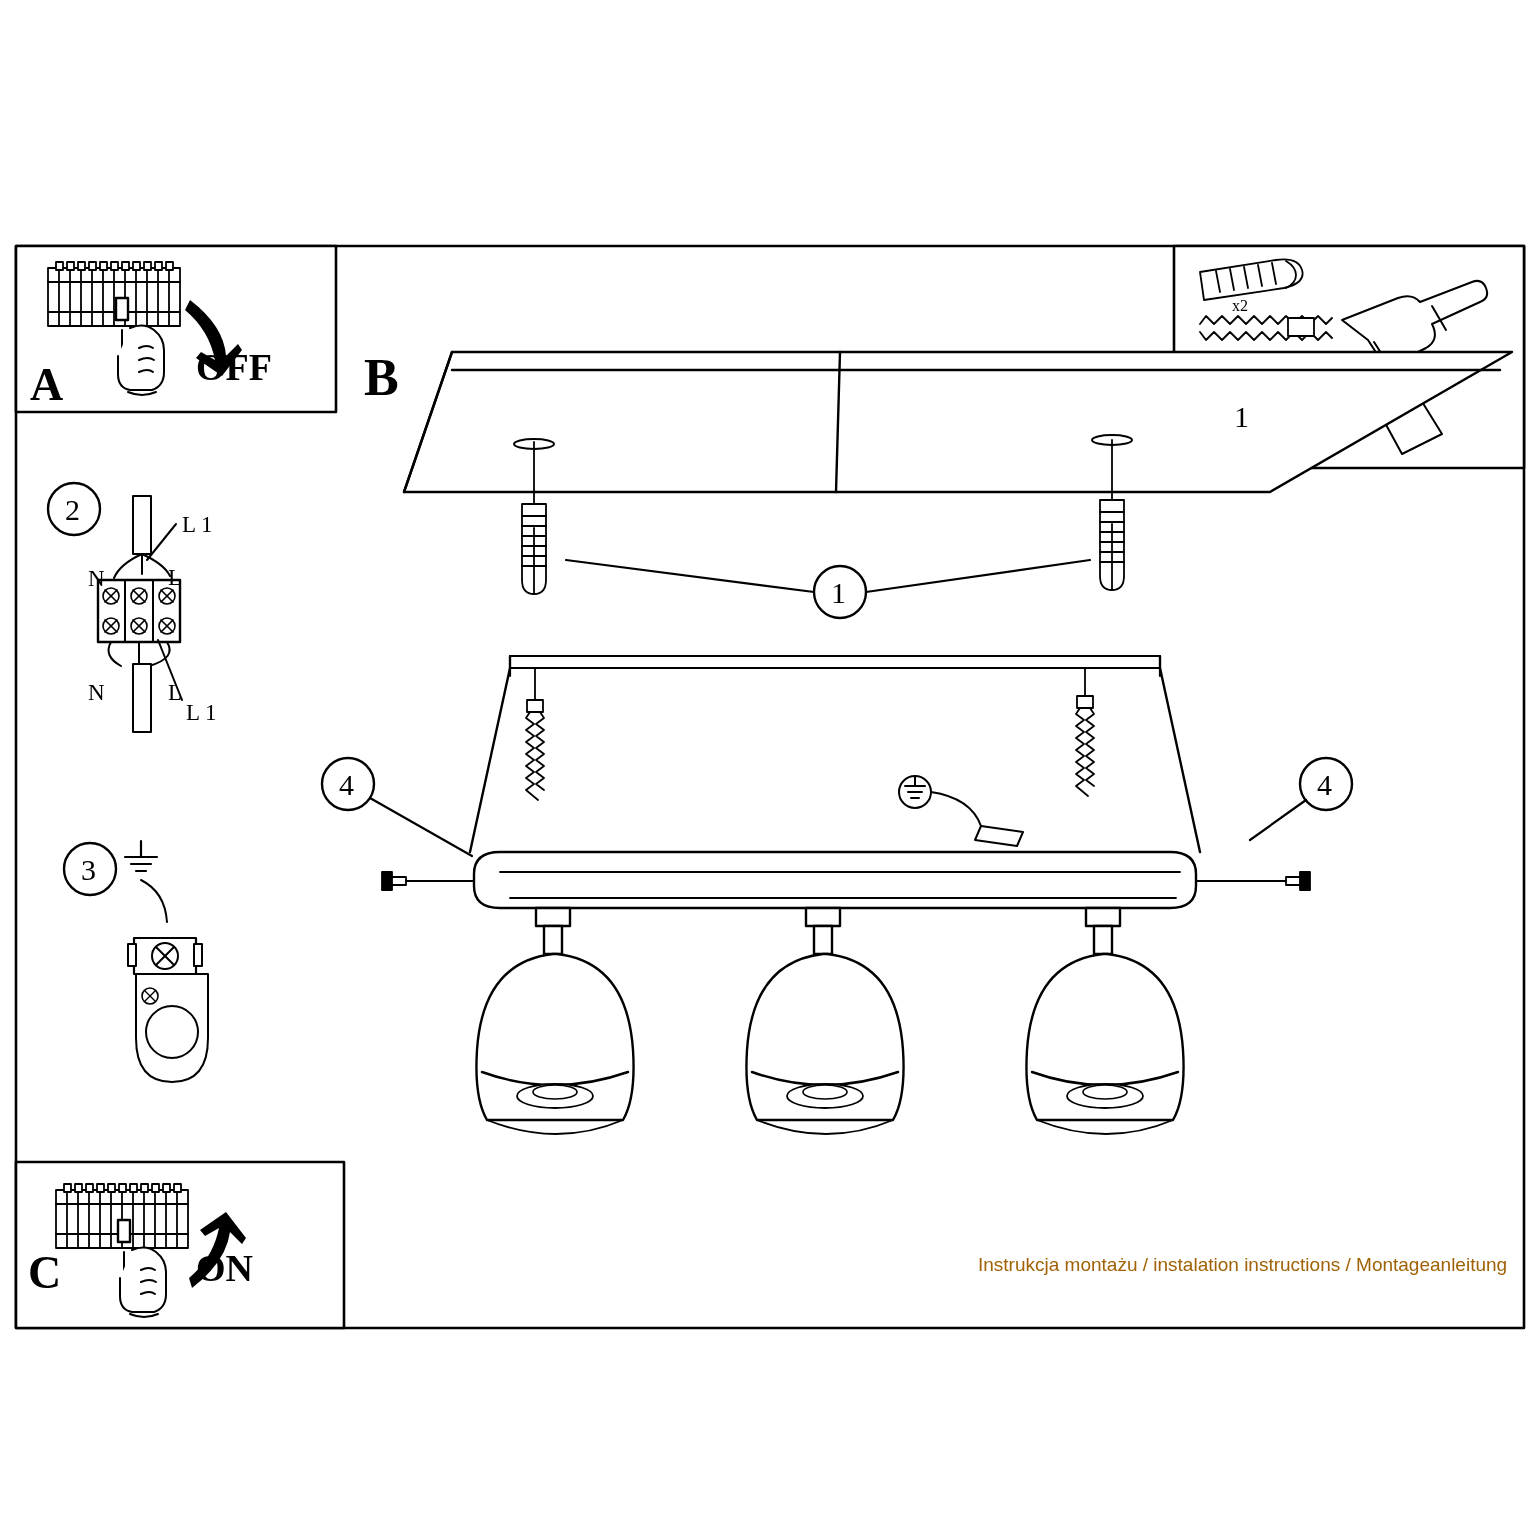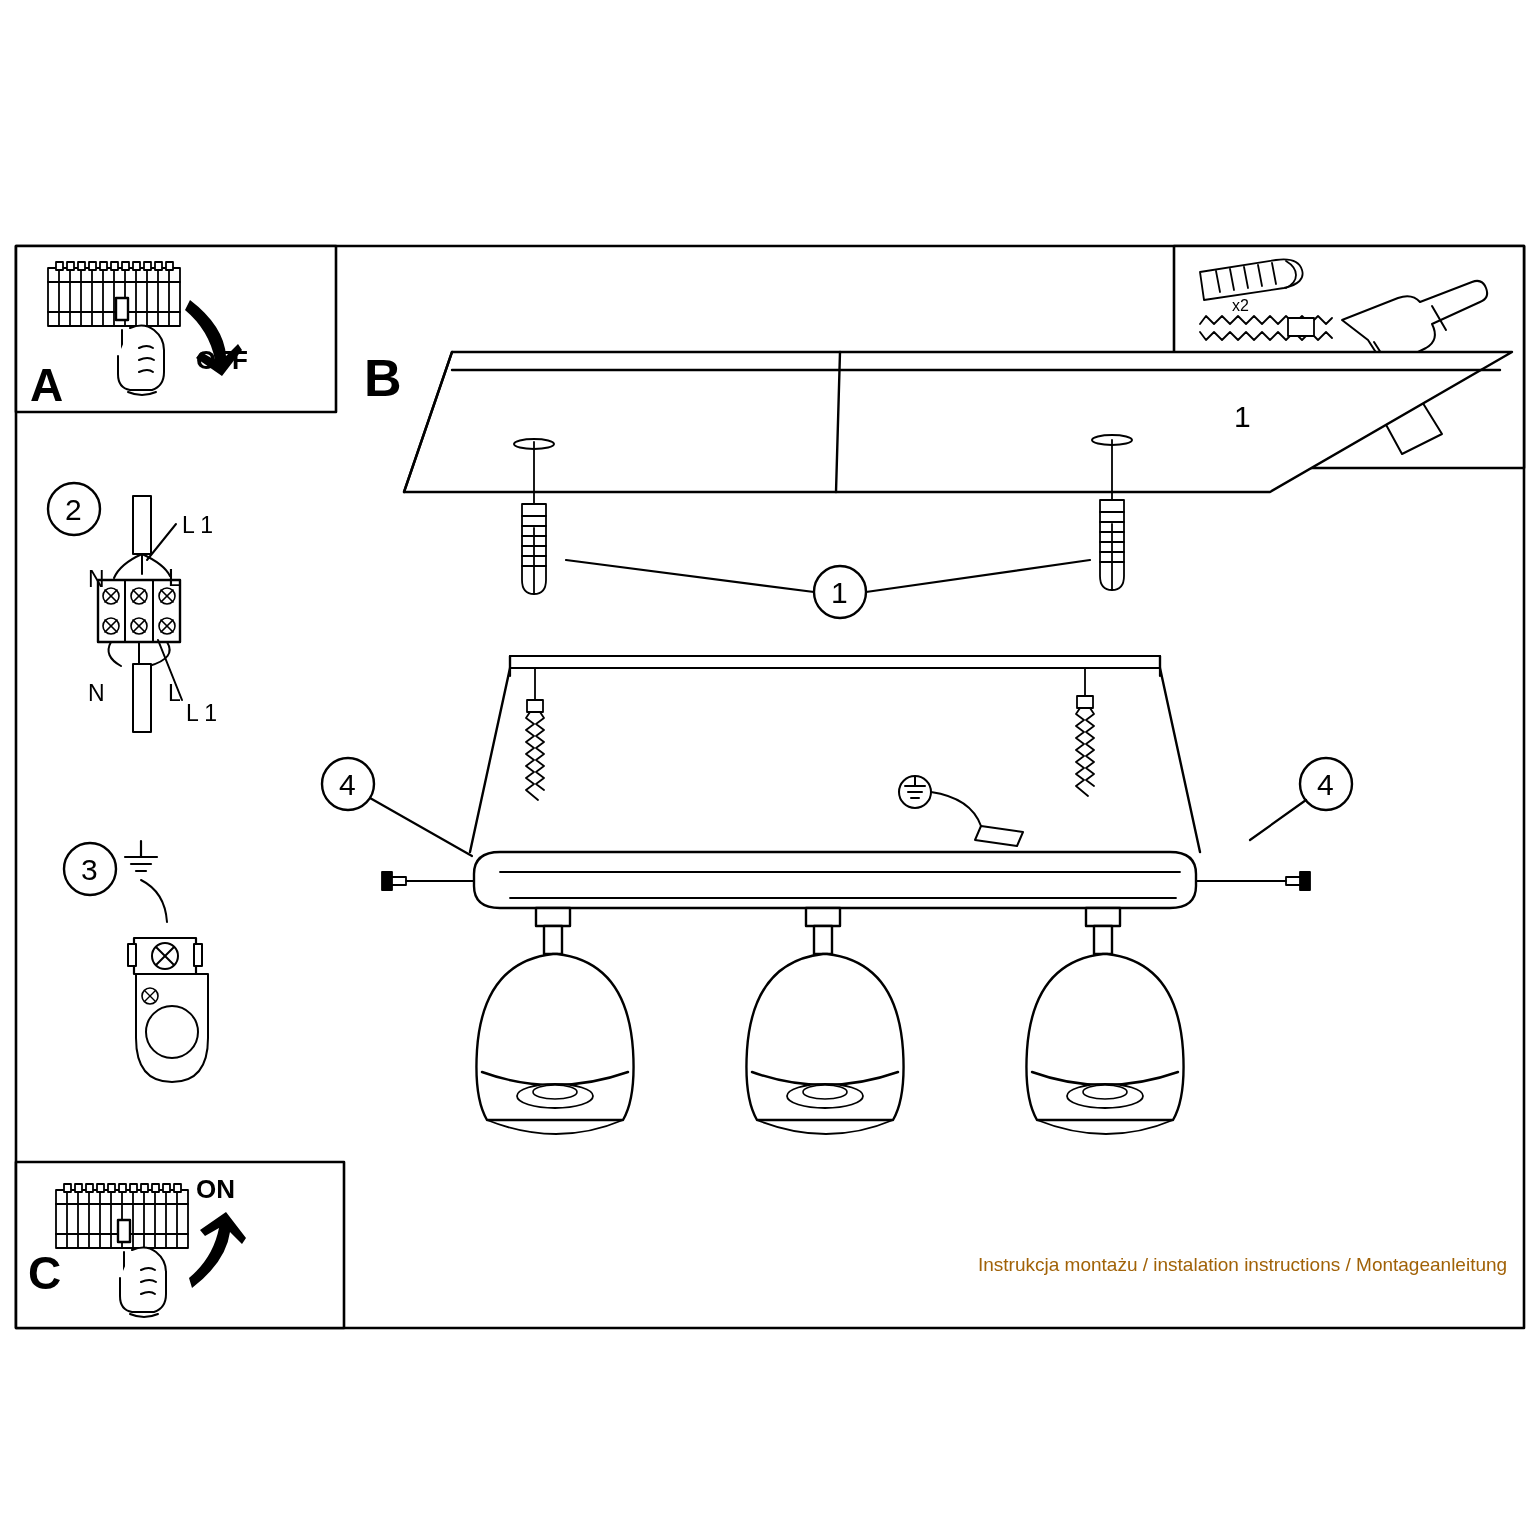--- a/index.html
+++ b/index.html
@@ -1,21 +1,21 @@
 <!DOCTYPE html>
 <html><head>
 <meta charset="utf-8">
 <style>
   html,body{margin:0;padding:0;background:#ffffff;}
   body{width:1540px;height:1540px;position:relative;font-family:"Liberation Sans",sans-serif;color:#000;overflow:hidden;}
   #sheet{position:absolute;left:0;top:0;width:1540px;height:1540px;}
   svg{display:block;}
-  .lbl{position:absolute;font-family:Liberation Sans, sans-serif;color:#000;}
+  .lbl{position:absolute;font-family:Liberation Serif, serif;color:#000;}
   .big-letter{font-size:46px;font-weight:700;}
-  .step-word{font-size:26px;font-weight:700;}
+  .step-word{font-size:38px;font-weight:700;}
   .num{font-size:30px;font-weight:400;}
   .small-lbl{font-size:23px;}
   .xtwo{font-size:16px;}
   .footer{position:absolute;font-size:19px;line-height:33px;color:#a16207;}
 </style>
 </head>
 <body>
 
 <div id="sheet">
 
@@ -365,21 +365,21 @@
   </g>
 
 </svg>
 
 <div class="lbl big-letter" style="left:30px; top:358px;">A</div>
 
 <div class="lbl step-word" style="left:196px; top:345px;">OFF</div>
 
 <div class="lbl big-letter" style="left:28px; top:1246px;">C</div>
 
-<div class="lbl step-word" style="left:196px; top:1174px;text-align:right;">ON</div>
+<div class="lbl step-word" style="left:196px; top:1246px;text-align:right;">ON</div>
 
 <div class="lbl big-letter" style="left:364px; top:348px; font-size:52px;">B</div>
 
 <div class="lbl xtwo" style="left:1232px; top:297px;">x2</div>
 
 <div class="lbl num" style="left:1234px; top:400px;">1</div>
 
 <div class="lbl num" style="left:831px; top:576px;">1</div>
 
 <div class="lbl num" style="left:339px; top:768px;">4</div>

